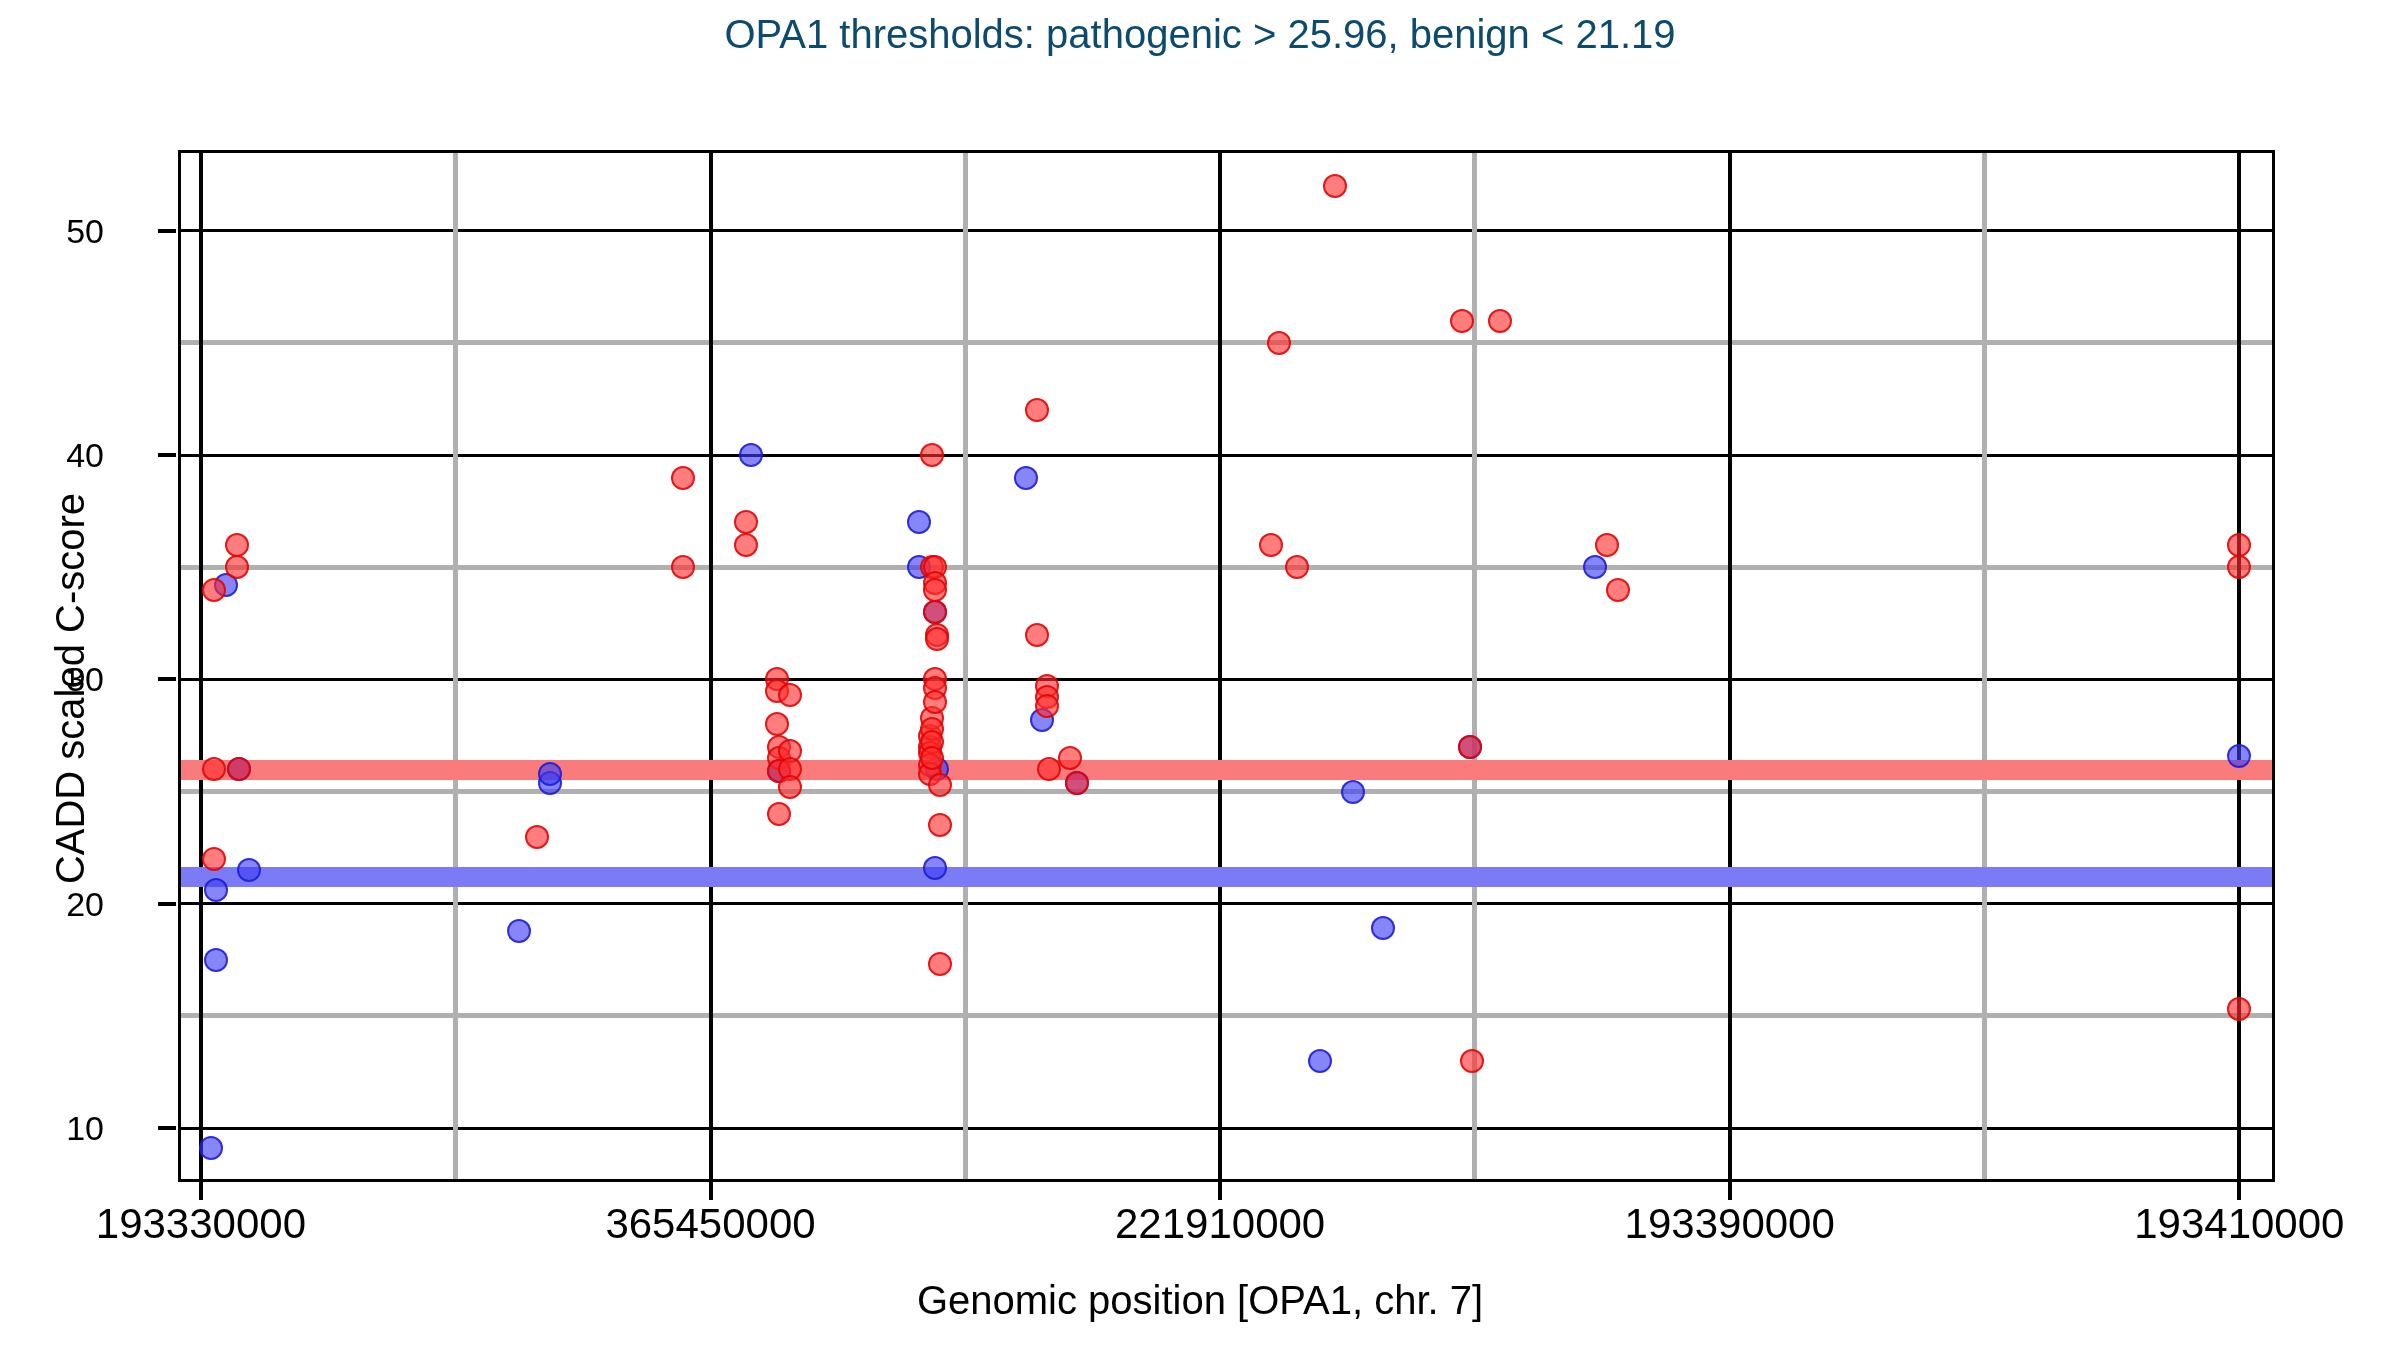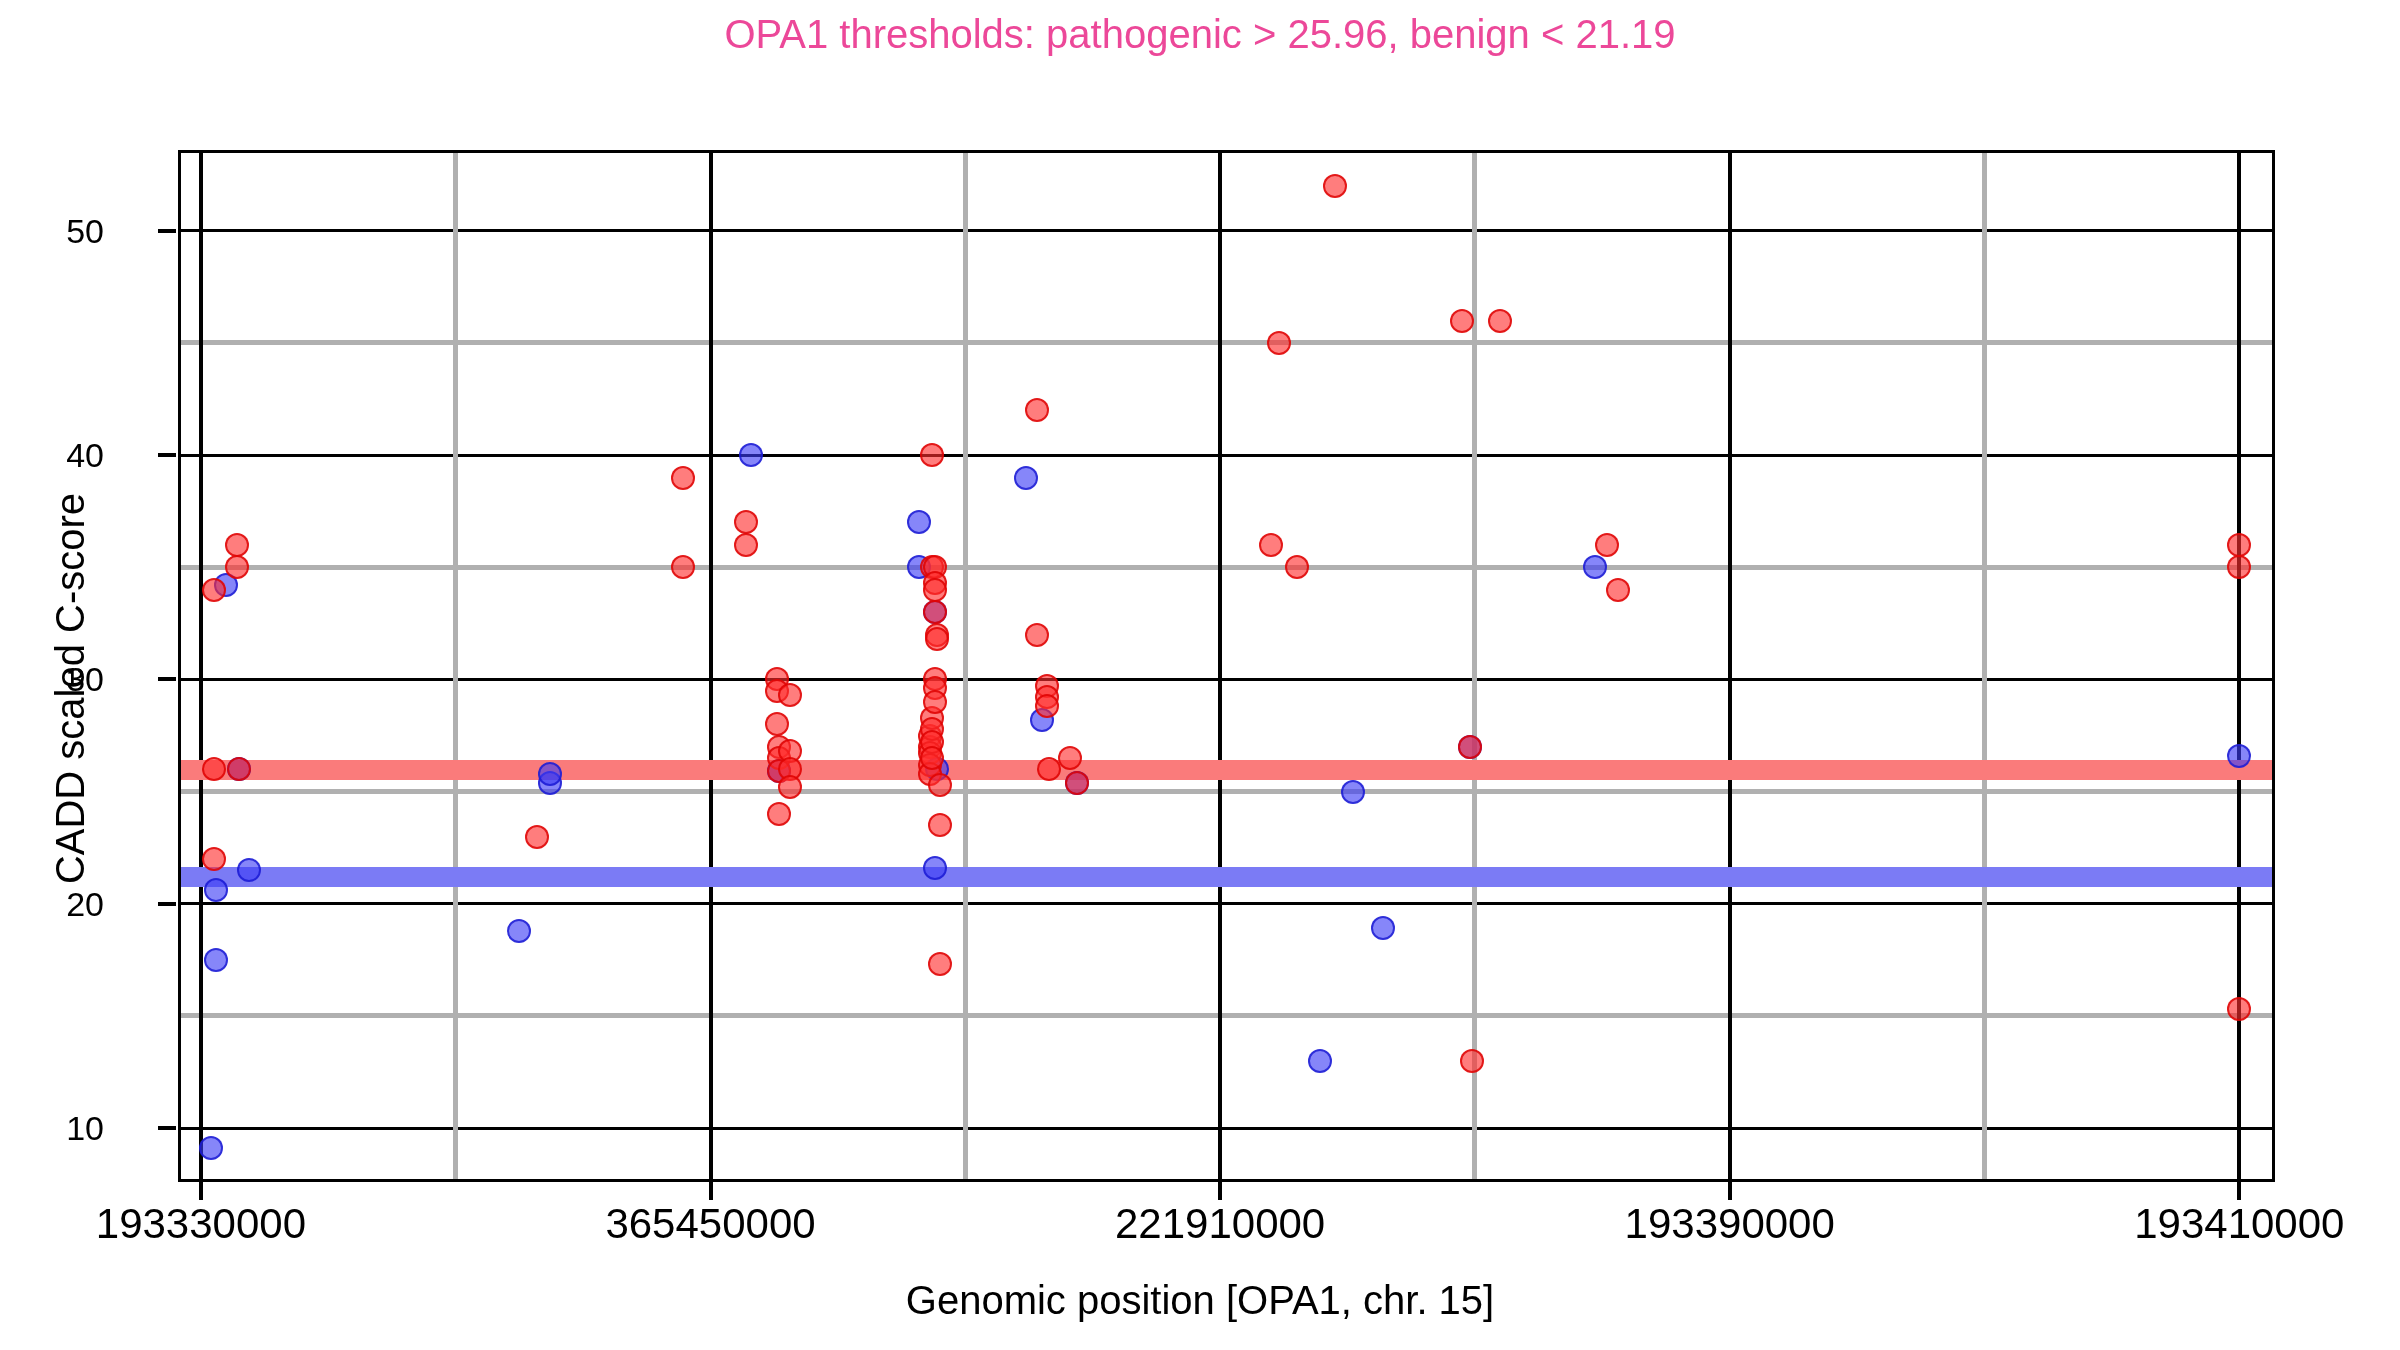--- a/index.html
+++ b/index.html
@@ -1,21 +1,21 @@
 <!DOCTYPE html>
 <html><head>
 <meta charset="utf-8">
 <style>
   html,body{margin:0;padding:0;background:#ffffff;}
   body{width:2400px;height:1350px;overflow:hidden;font-family:"Liberation Sans",sans-serif;}
   #fig{position:relative;width:2400px;height:1350px;background:#ffffff;}
 
   
   #title{position:absolute;left:0;top:10px;width:2400px;text-align:center;
-         color:#ec4899;font-size:40px;line-height:48px;font-weight:400;}
+         color:#0c4a6e;font-size:40px;line-height:48px;font-weight:400;}
   #title div{white-space:pre;}
 
   
   #panel{position:absolute;left:178px;top:150px;width:2097px;height:1032px;
          background:#ffffff;box-sizing:border-box;}
   #panel .frame{position:absolute;inset:0;border:3px solid #000;box-sizing:border-box;pointer-events:none;}
 
   .gl{position:absolute;background:#a8a8a8;}
   .gl.major-h{height:3px;left:0;width:100%;background:#000;}
   .gl.minor-h{height:5px;left:0;width:100%;background:#b0b0b0;}
@@ -193,14 +193,14 @@
       <div class="xtickmark" style="left: 710.531px;"></div>
       <div class="xtick" style="left: 1220.13px;">221910000</div>
       <div class="xtickmark" style="left: 1220.13px;"></div>
       <div class="xtick" style="left: 1729.73px;">193390000</div>
       <div class="xtickmark" style="left: 1729.73px;"></div>
       <div class="xtick" style="left: 2239.33px;">193410000</div>
       <div class="xtickmark" style="left: 2239.33px;"></div>
     </div>
 
   <div id="ylab">CADD scaled C-score</div>
-  <div id="xlab">Genomic position [OPA1, chr. 15]</div>
+  <div id="xlab">Genomic position [OPA1, chr. 7]</div>
 </div>
 
 </body></html>

